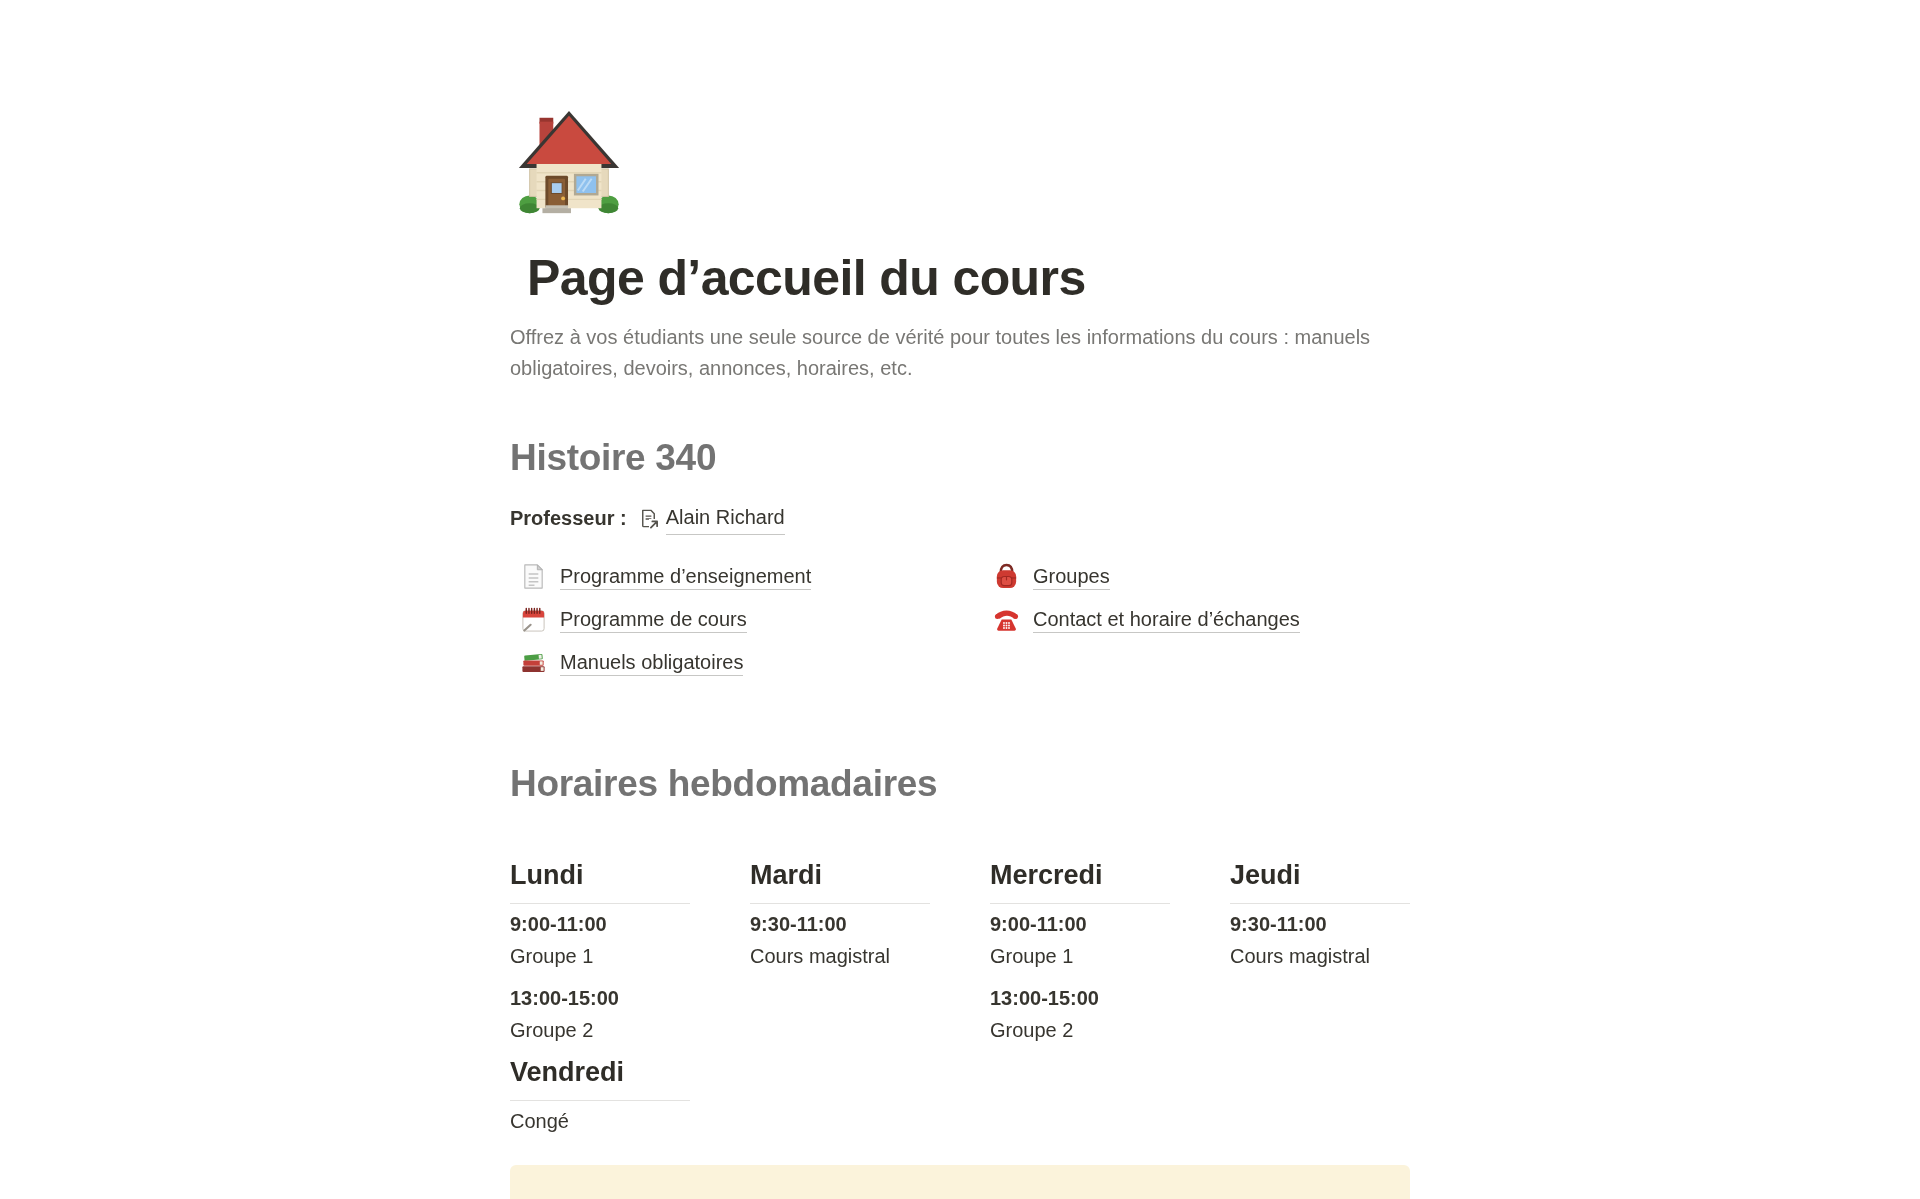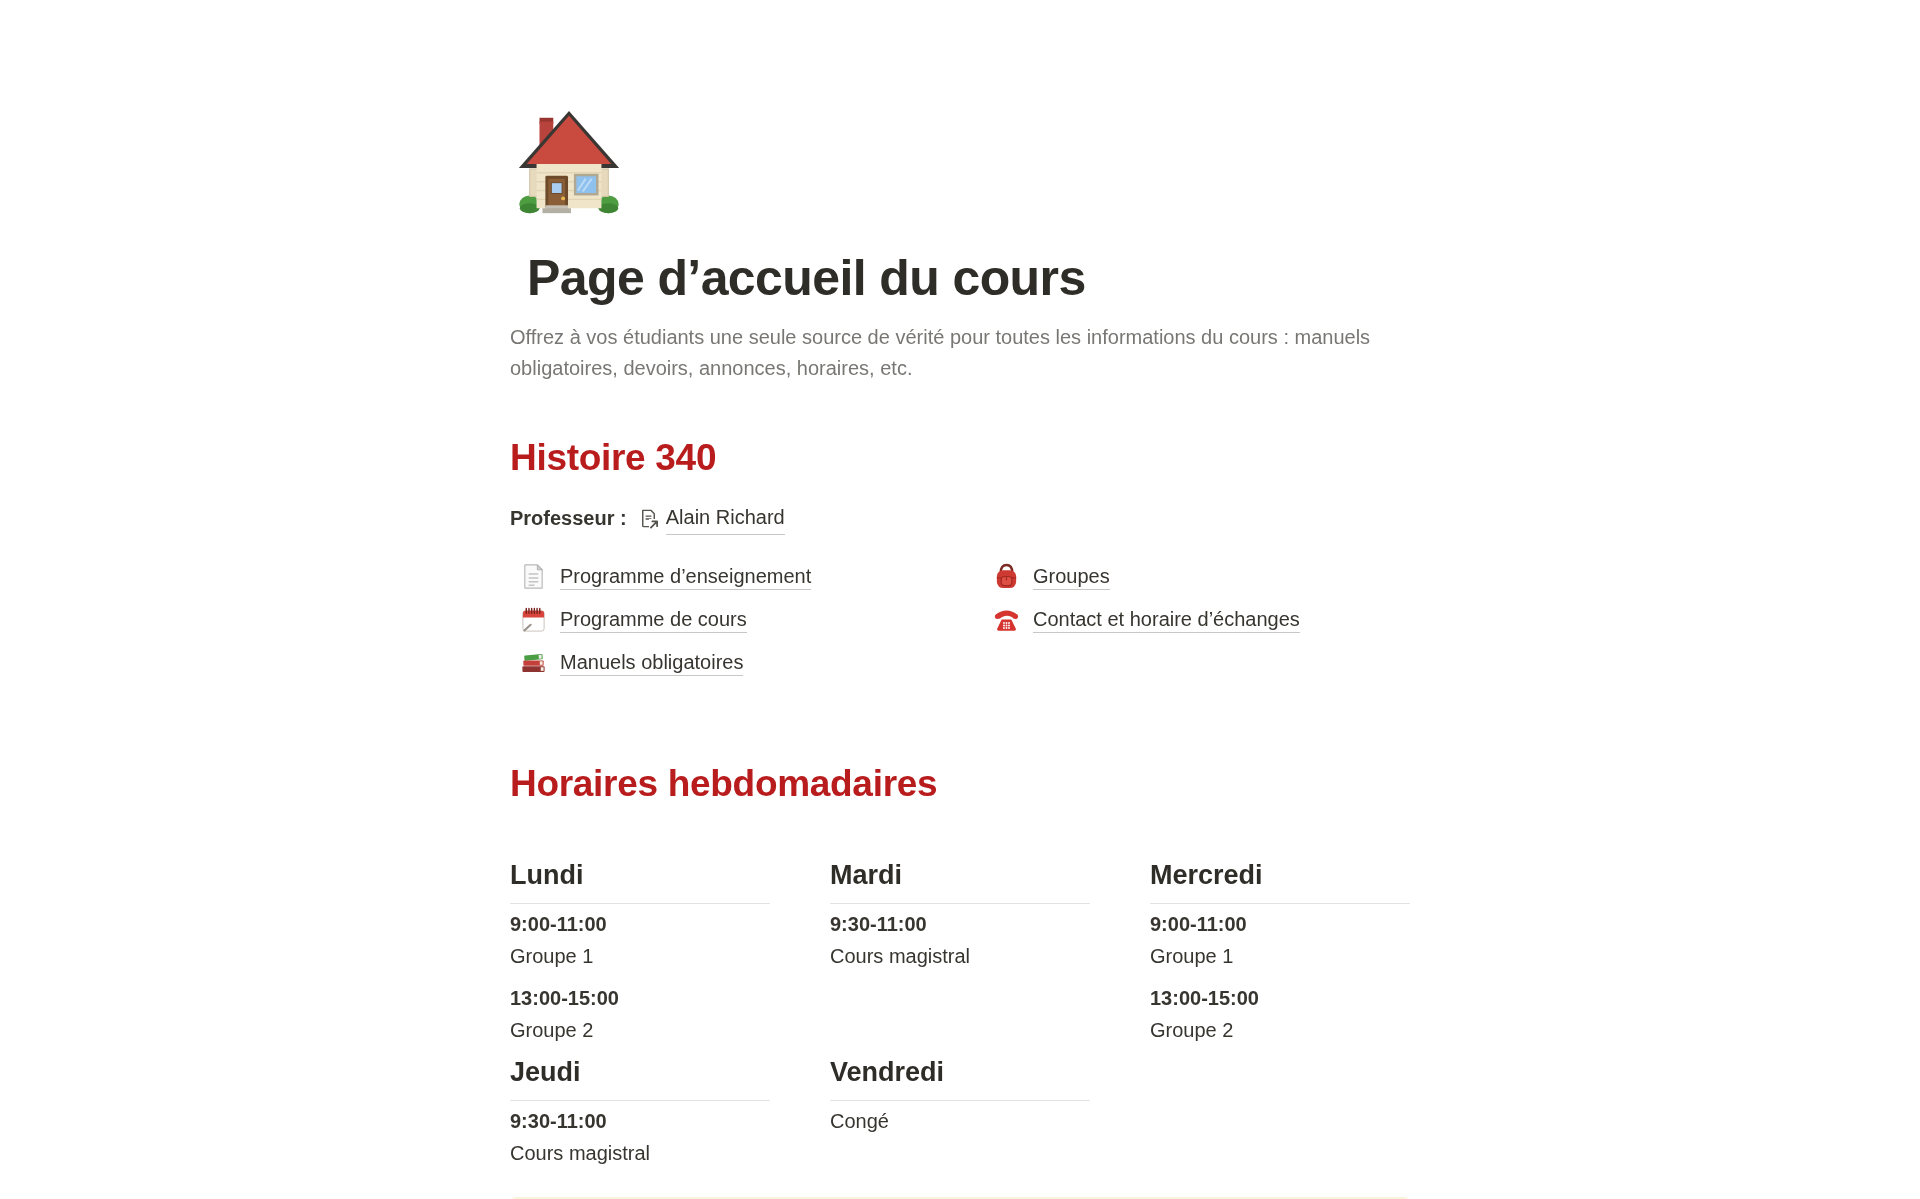--- a/index.html
+++ b/index.html
@@ -15,40 +15,40 @@
 
   .page-title{
     margin:14px 0 0 17px;font-size:50px;line-height:1.2;font-weight:700;
     letter-spacing:-0.6px;color:#2f2d28;
   }
   .page-description{
     margin:14px 0 0 0;font-size:20px;line-height:31px;color:#787774;
   }
 
   h2.section-heading{
-    margin:0;font-size:37px;line-height:1.2;font-weight:700;color:#b91c1c;
+    margin:0;font-size:37px;line-height:1.2;font-weight:700;color:#737373;
     letter-spacing:-0.3px;
   }
   .course h2.section-heading{margin-top:52px;}
   .schedule h2.section-heading{margin-top:72px;}
   .announcements h2.section-heading{margin-top:64px;}
 
   .professor{margin-top:22px;font-size:20px;line-height:31px;display:flex;align-items:center;}
   .prof-label{font-weight:700;margin-right:10px;}
   .page-link{color:#37352F;text-decoration:none;display:inline-flex;align-items:center;gap:6px;cursor:pointer;}
   .page-link .link-text{border-bottom:1px solid rgba(55,53,47,.28);padding-bottom:1px;font-weight:500;}
   .page-link svg{flex:0 0 auto;}
 
   .links-grid{margin-top:26px;display:grid;grid-template-columns:1fr 1fr;column-gap:46px;}
   .link-item{display:flex;align-items:center;gap:13px;margin-bottom:13px;padding-left:10px;min-height:30px;}
   .link-item svg{width:27px;height:27px;flex:0 0 auto;}
   .link-item a{color:#37352F;text-decoration:none;font-size:20px;font-weight:500;cursor:pointer;}
   .link-item a span{border-bottom:1px solid rgba(55,53,47,.28);padding-bottom:2px;}
 
-  .week-grid{margin-top:52px;display:grid;grid-template-columns:repeat(3,1fr);column-gap:60px;}
+  .week-grid{margin-top:52px;display:grid;grid-template-columns:repeat(4,1fr);column-gap:60px;}
   .day-name{margin:0;font-size:27px;font-weight:700;line-height:32px;color:#2f2d28;}
   .day-divider{border-bottom:1px solid #E3E2E0;margin-top:12px;}
   .sessions{margin-top:4px;}
   .session{margin-bottom:10px;}
   .session .time{font-size:20px;font-weight:700;line-height:32px;}
   .session .label{font-size:20px;line-height:32px;}
 
   .callout{
     margin-top:18px;background:#FBF3DB;border-radius:6px;
     padding:14px 18px 26px 22px;display:flex;align-items:flex-start;gap:16px;

